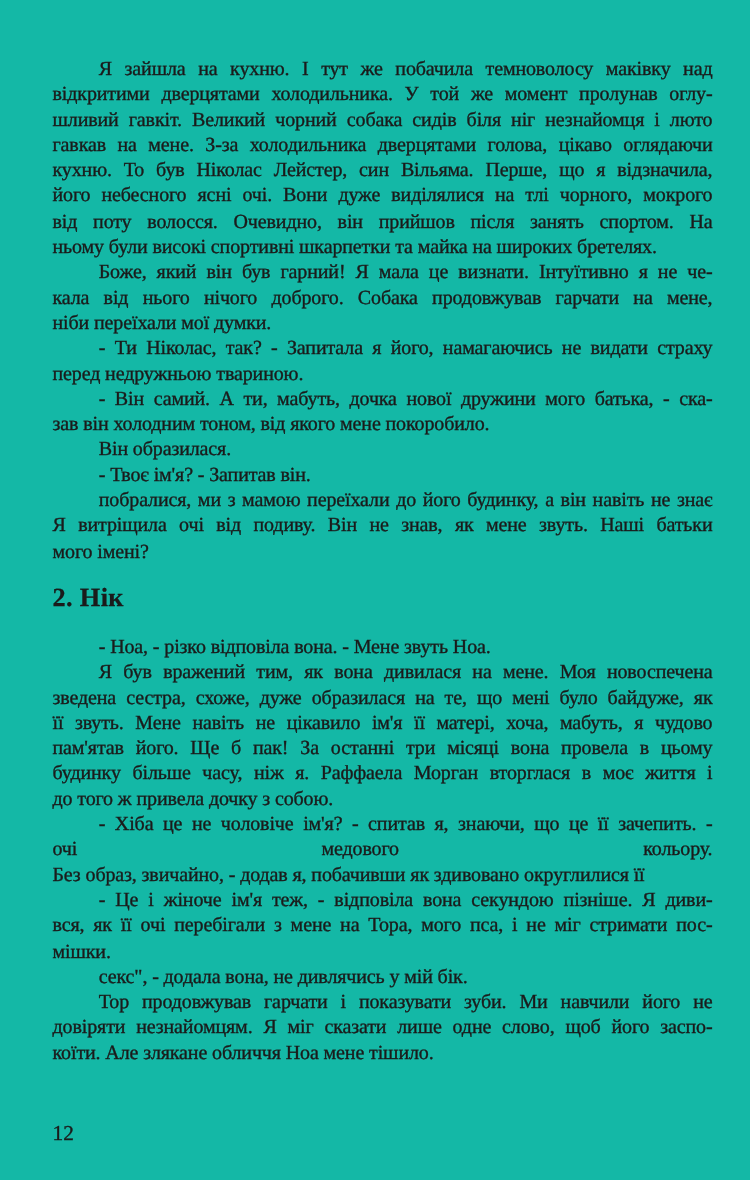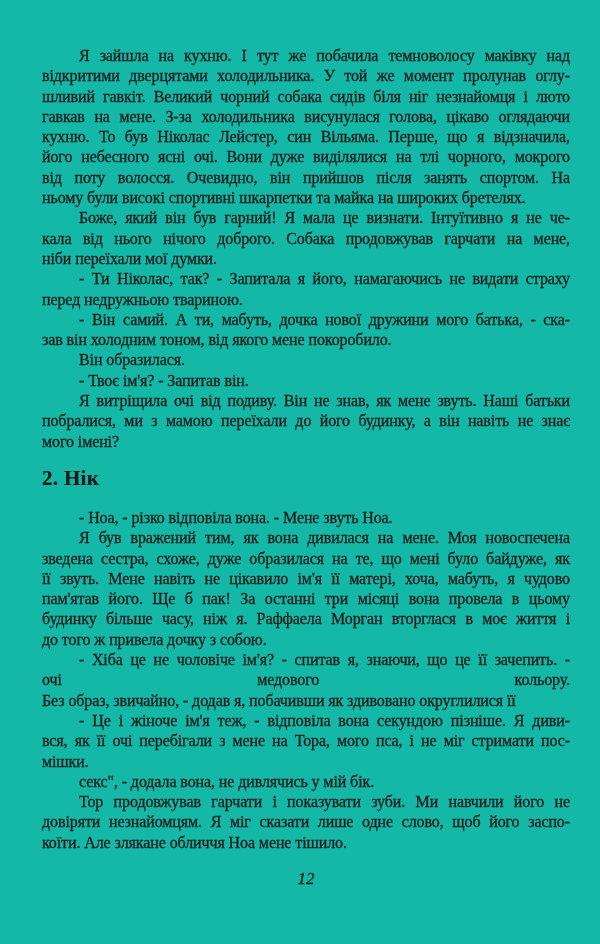--- a/index.html
+++ b/index.html
@@ -44,38 +44,36 @@
     margin: 14px 0 17px 0;
     font-size: 21px;
     line-height: 25px;
     font-weight: bold;
     text-align: left;
     letter-spacing: 0.3px;
     -webkit-text-stroke: 0.2px #111;
   }
   .page-number {
     width: 528px;
-    margin-top: 16px;
+    margin-top: 44px;
     font-size: 17px;
     line-height: 20px;
-    text-align: center;
-    font-style: italic;
     -webkit-text-stroke: 0.3px #1b1b1b;
   }
 </style>
 </head>
 <body>
 
 <div class="sheet">
   <div class="text-block" id="section-1">
       <div class="para">
         <div class="line">Я зайшла на кухню. І тут же побачила темноволосу маківку над</div>
         <div class="line">відкритими дверцятами холодильника. У той же момент пролунав оглу-</div>
         <div class="line">шливий гавкіт. Великий чорний собака сидів біля ніг незнайомця і люто</div>
-        <div class="line">гавкав на мене. З-за холодильника висунулася голова, цікаво оглядаючи</div>
+        <div class="line">гавкав на мене. З-за холодильника дверцятами голова, цікаво оглядаючи</div>
         <div class="line">кухню. То був Ніколас Лейстер, син Вільяма. Перше, що я відзначила,</div>
         <div class="line">його небесного ясні очі. Вони дуже виділялися на тлі чорного, мокрого</div>
         <div class="line">від поту волосся. Очевидно, він прийшов після занять спортом. На</div>
         <div class="line">ньому були високі спортивні шкарпетки та майка на широких бретелях.</div>
       </div>
       <div class="para">
         <div class="line">Боже, який він був гарний! Я мала це визнати. Інтуїтивно я не че-</div>
         <div class="line">кала від нього нічого доброго. Собака продовжував гарчати на мене,</div>
         <div class="line">ніби переїхали мої думки.</div>
       </div>
@@ -87,22 +85,22 @@
         <div class="line">- Він самий. А ти, мабуть, дочка нової дружини мого батька, - ска-</div>
         <div class="line">зав він холодним тоном, від якого мене покоробило.</div>
       </div>
       <div class="para">
         <div class="line">Він образилася.</div>
       </div>
       <div class="para">
         <div class="line">- Твоє ім'я? - Запитав він.</div>
       </div>
       <div class="para">
+        <div class="line">побралися, ми з мамою переїхали до його будинку, а він навіть не знає</div>
         <div class="line">Я витріщила очі від подиву. Він не знав, як мене звуть. Наші батьки</div>
-        <div class="line">побралися, ми з мамою переїхали до його будинку, а він навіть не знає</div>
         <div class="line">мого імені?</div>
       </div>
     </div>
   <h2 class="chapter-heading">2. Нік</h2>
   <div class="text-block" id="section-2">
       <div class="para">
         <div class="line">- Ноа, - різко відповіла вона. - Мене звуть Ноа.</div>
       </div>
       <div class="para">
         <div class="line">Я був вражений тим, як вона дивилася на мене. Моя новоспечена</div>

